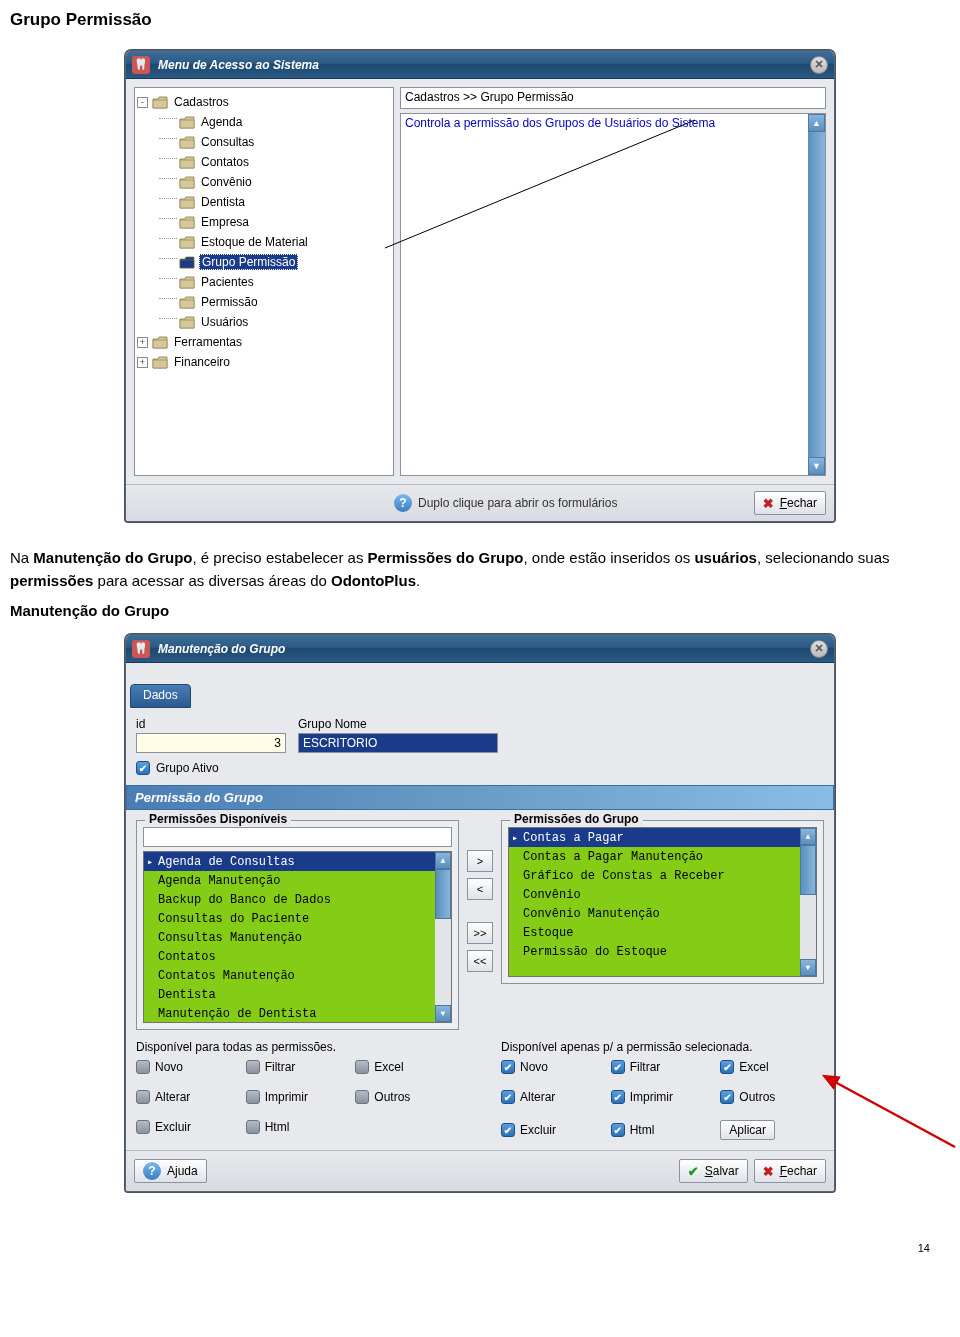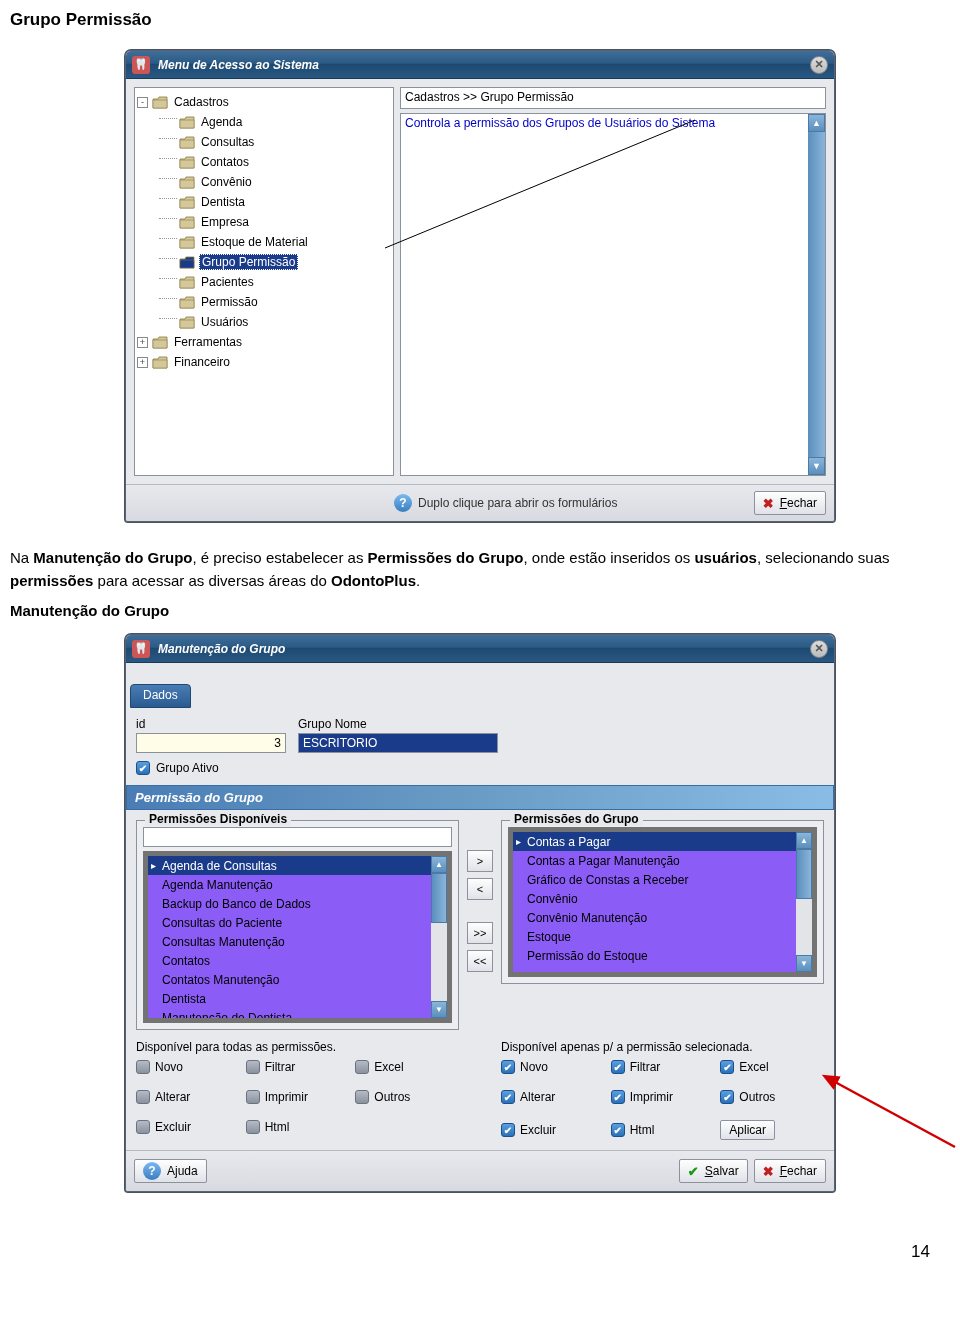--- a/index.html
+++ b/index.html
@@ -3,21 +3,21 @@
 <meta charset="utf-8">
 <style>
   * { box-sizing: border-box; margin: 0; padding: 0; }
   body { font-family: Arial, sans-serif; font-size: 13px; background: #fff; width: 960px; color: #000; }
   
   .page { padding: 10px 10px 30px 10px; }
   .page-title { font-size: 17px; font-weight: bold; margin-bottom: 20px; }
   .body-text { font-size: 15px; margin: 25px 0 10px 0; line-height: 1.5; }
   .body-text b { font-weight: bold; }
   .sub-title { font-size: 15px; font-weight: bold; margin-bottom: 15px; }
-  .page-num { text-align: right; font-size: 17px; margin-top: 20px; width: 960px; padding-right: 30px; }
+  .page-num { text-align: right; font-size: 11px; margin-top: 20px; width: 960px; padding-right: 30px; }
 
   .win-wrapper { display: flex; justify-content: center; position: relative; }
   
   .window { width: 710px; border: 1px solid #5a6370; border-radius: 6px 6px 3px 3px; background: #e8e9ed; box-shadow: 0 0 0 1px #4a5260; overflow: hidden; }
   
   .titlebar { display: flex; align-items: center; height: 28px;
     background: linear-gradient(to bottom, #3f6e9a 0%, #2b5a85 45%, #1e4a72 50%, #295882 100%);
     border-bottom: 1px solid #1a3a55; padding: 0 6px; color: #fff; font-size: 12px; font-weight: bold; }
   .titlebar .title-icon { width: 18px; height: 18px; margin-right: 8px; background: #c55; border-radius: 3px; display:flex; align-items:center; justify-content:center; font-size:11px; }
   .titlebar .title-text { flex: 1; font-style: italic; }
@@ -69,21 +69,21 @@
   .cbx { width:14px; height:14px; border-radius:3px; display:inline-flex; align-items:center; justify-content:center; font-size:10px; color:#fff; font-weight:bold;}
   .cbx.checked{ background:linear-gradient(#5aa0e0,#2a70b5); border:1px solid #1a5090;}
   .cbx.unchecked{ background:linear-gradient(#b5bcc8,#8a929e); border:1px solid #6a7280;}
   
   .group-header { background:linear-gradient(to right,#4a7db5,#6a9dc5,#8abde5); color:#fff; font-weight:bold; font-style:italic; padding:4px 8px; font-size:13px; margin:0 -10px 10px -10px; border:1px solid #3a6da5;}
   
   .perm-area { display:flex; gap:8px; align-items:flex-start; }
   .fieldset { border:1px solid #8a929e; padding:6px 6px 6px 6px; position:relative; background:#eceef2; flex:1;}
   .fieldset-label { position:absolute; top:-9px; left:8px; background:#e8e9ed; padding:0 4px; font-size:12px; font-weight:bold;}
   .search-input { width:100%; height:20px; border:1px solid #8a929e; margin-bottom:4px; background:#fff;}
-  .listbox { border:5px solid #737373; background:#8b5cf6; font-size:12px; height:172px; overflow:hidden; position:relative;}
+  .listbox { border:1px solid #737373; background:#84cc16; font-size:12px; height:172px; overflow:hidden; position:relative;font-family:Liberation Mono, monospace;}
   .listbox.short{height:150px;}
   .list-item { padding:1px 4px 1px 14px; height:19px; display:flex; align-items:center; position:relative;}
   .list-item.selected{ background:#1a3a8a; color:#fff;}
   .list-item.marked::before{ content:"▸"; position:absolute; left:3px; font-size:10px;}
   .list-scrollbar{ position:absolute; right:0; top:0; width:16px; height:100%; background:#e2e4e8; display:flex; flex-direction:column;}
   .list-scrollbar .sb-btn{ height:17px; background:linear-gradient(to bottom,#8ab5da,#5a8fbd); border:1px solid #4a7aa5; display:flex; align-items:center;justify-content:center;color:#fff;font-size:8px;}
   .list-scrollbar .sb-thumb{height:50px;background:linear-gradient(to right,#5a8fbd,#8ab5da);border:1px solid #4a7aa5;}
   .list-scrollbar .sb-track{flex:1;}
   
   .move-btns { display:flex; flex-direction:column; gap:6px; padding-top:30px;}

